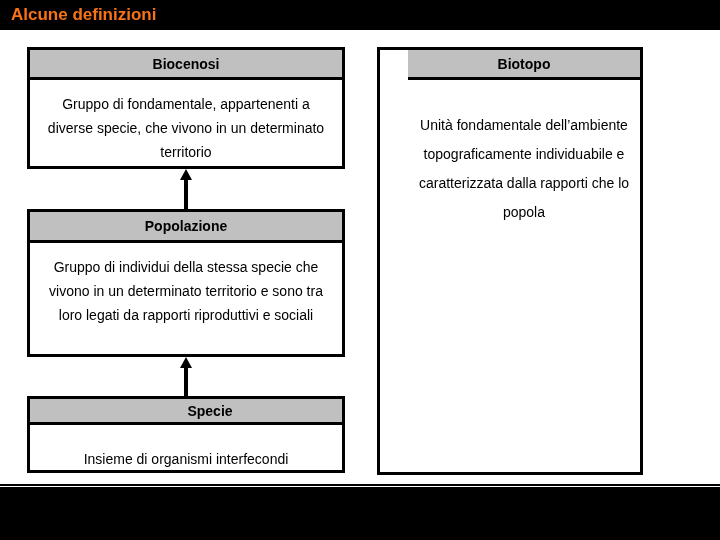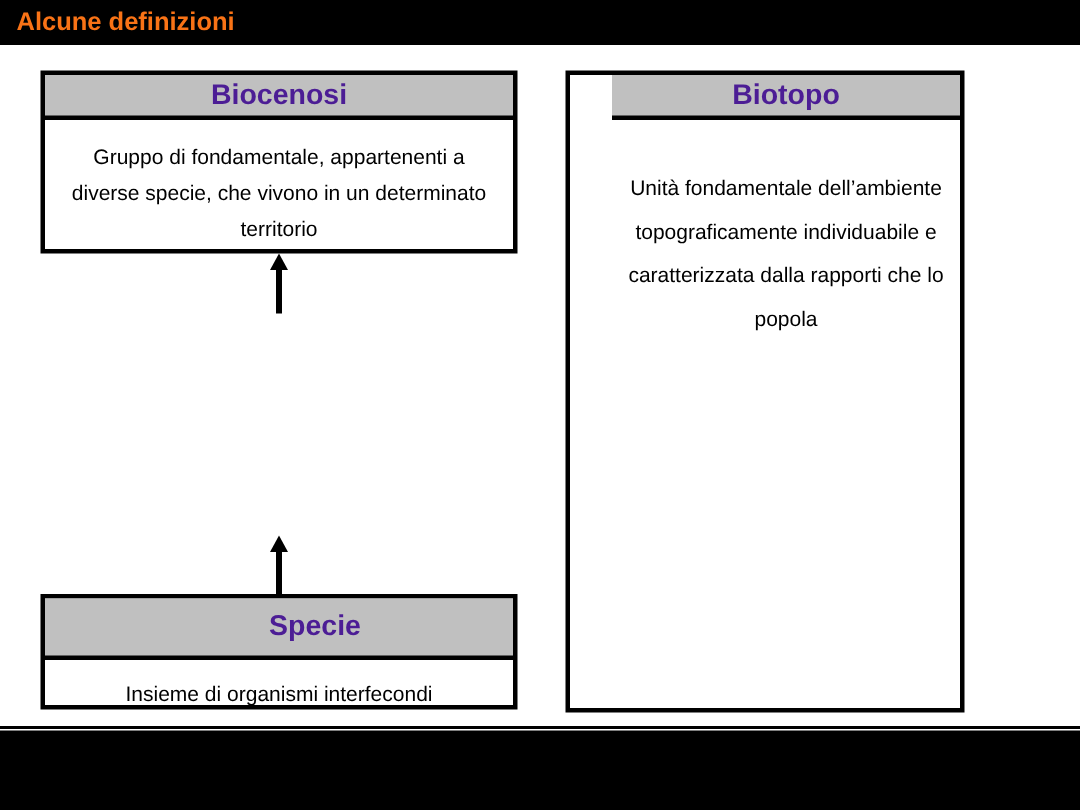--- a/index.html
+++ b/index.html
@@ -38,23 +38,23 @@
   .defbox {
     position: absolute;
     border: 3px solid #000000;
     background: #ffffff;
     box-sizing: border-box;
   }
   .defbox-head {
     background: #c0c0c0;
     border-bottom: 3px solid #000000;
     text-align: center;
-    font-size: 19px;
+    font-size: 14px;
     font-weight: bold;
-    color: #4c1d95;
+    color: #000000;
     box-sizing: border-box;
     display: flex;
     align-items: center;
     justify-content: center;
   }
   .defbox-body {
     text-align: center;
     font-size: 14px;
     color: #000000;
     line-height: 24px;
@@ -67,22 +67,22 @@
   #box-biocenosi .defbox-head { height: 30px; }
   #box-biocenosi .defbox-body { padding-top: 12px; }
 
   
   #box-popolazione { left: 27px; top: 209px; width: 318px; height: 148px; }
   #box-popolazione .defbox-head { height: 31px; }
   #box-popolazione .defbox-body { padding-top: 12px; }
 
   
   #box-specie { left: 27px; top: 396px; width: 318px; height: 77px; }
-  #box-specie .defbox-head { height: 41px; padding-left: 48px; }
-  #box-specie .defbox-body { padding-top: 10px; }
+  #box-specie .defbox-head { height: 26px; padding-left: 48px; }
+  #box-specie .defbox-body { padding-top: 22px; }
 
   
   #box-biotopo { left: 377px; top: 47px; width: 266px; height: 428px; padding-left: 28px; }
   #box-biotopo .defbox-head { height: 30px; }
   #box-biotopo .defbox-body { padding-top: 31px; line-height: 29px; }
 
   
   .arrow { position: absolute; }
   .arrow-stem {
     position: absolute;
@@ -130,20 +130,24 @@
   <div class="defbox" id="box-biocenosi">
     <div class="defbox-head">Biocenosi</div>
     <div class="defbox-body">Gruppo di fondamentale, appartenenti a diverse specie, che vivono in un determinato territorio</div>
   </div>
 
   <div class="arrow" id="arrow-popolazione-biocenosi">
     <div class="arrow-head"></div>
     <div class="arrow-stem"></div>
   </div>
 
+  <div class="defbox" id="box-popolazione">
+    <div class="defbox-head">Popolazione</div>
+    <div class="defbox-body">Gruppo di individui della stessa specie che vivono in un determinato territorio e sono tra loro legati da rapporti riproduttivi e sociali</div>
+  </div>
 
   <div class="arrow" id="arrow-specie-popolazione">
     <div class="arrow-head"></div>
     <div class="arrow-stem"></div>
   </div>
 
   <div class="defbox" id="box-specie">
     <div class="defbox-head">Specie</div>
     <div class="defbox-body">Insieme di organismi interfecondi</div>
   </div>

